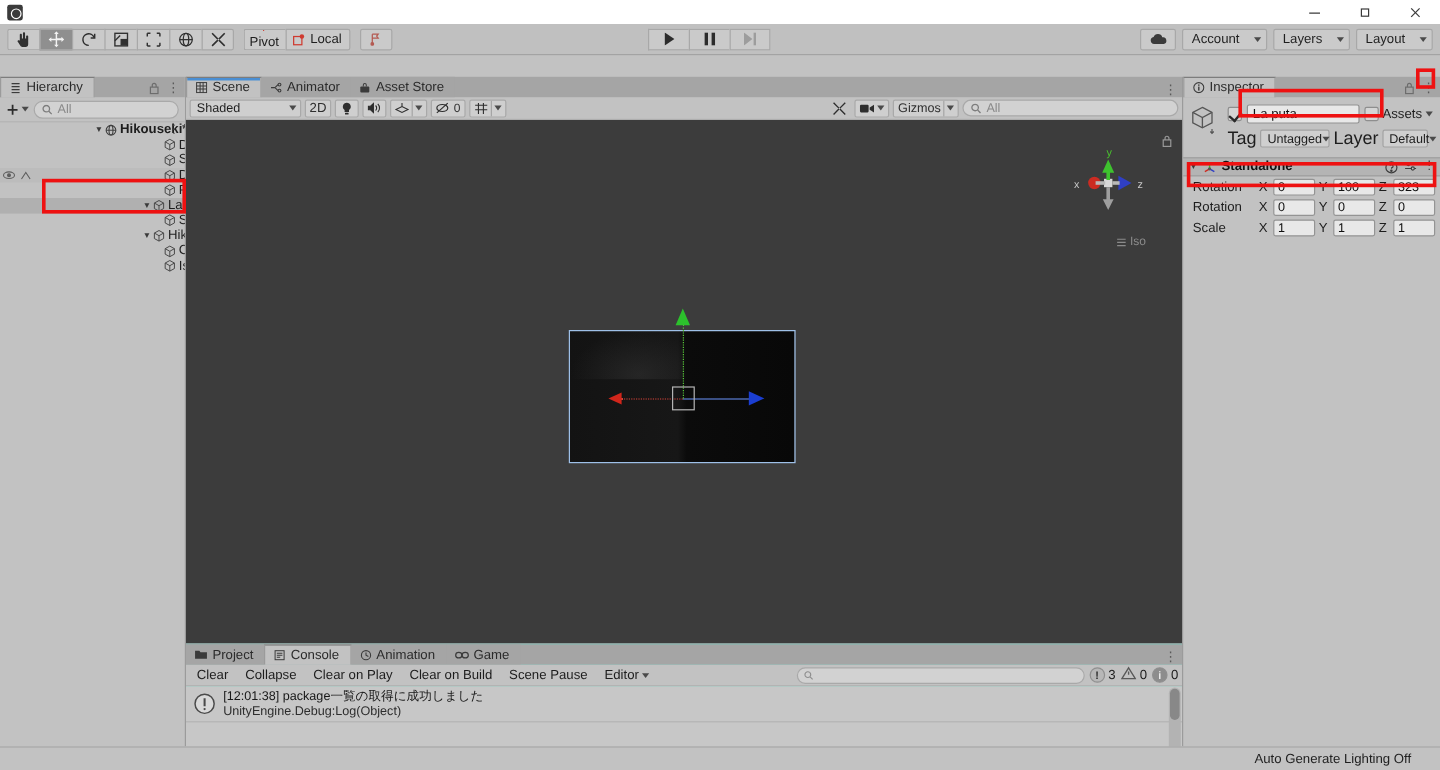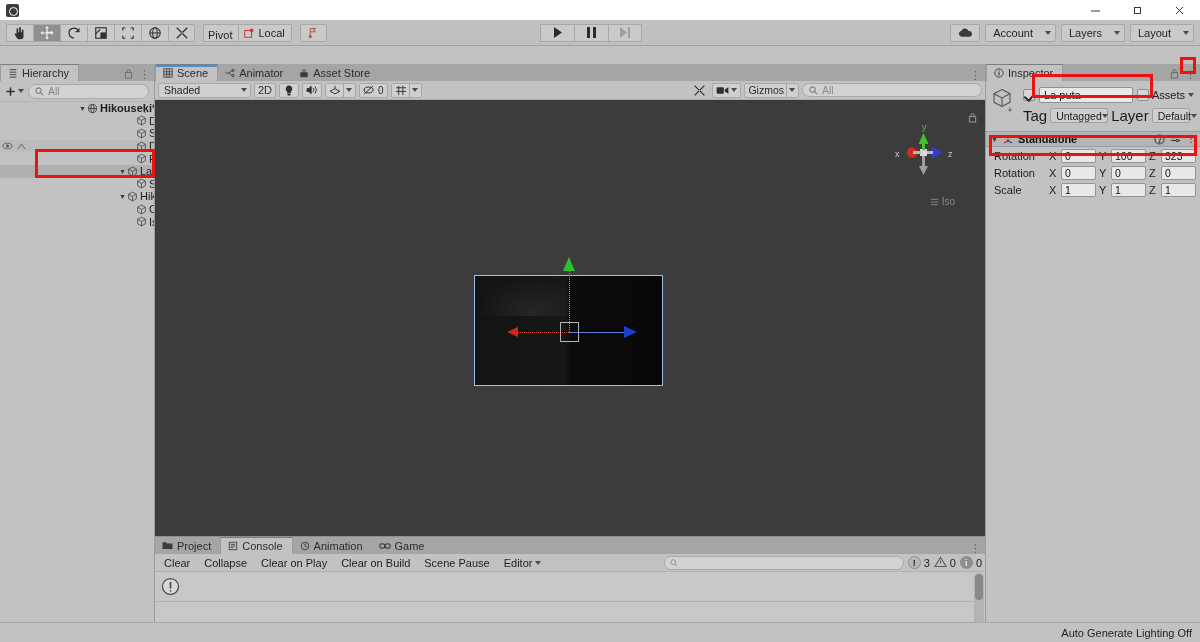--- a/index.html
+++ b/index.html
@@ -181,21 +181,21 @@
   .comp-title { font-size: 11px; font-weight: bold; color: #131313; }
   .comp-hdr-right { position: absolute; right: 4px; display: flex; align-items: center; gap: 5px; color: #3e3e3e; }
   .tr-row { height: 17px; display: flex; align-items: center; padding: 0 4px 0 8px; gap: 3px; }
   .tr-lbl { width: 52px; font-size: 11px; color: #1d1d1d; }
   .ax { font-size: 11px; color: #1d1d1d; width: 9px; text-align: left; }
   .numfield { flex: 1; height: 14px; background: #e8e8e8; border: 1px solid #949494; border-radius: 2px; font-size: 10.5px; color: #101010; padding: 0 3px; line-height: 13px; min-width: 0; }
   .addcomp-wrap { display: flex; justify-content: center; margin-top: 14px; }
   .addcomp { width: 185px; height: 17px; background: #cdcdcd; border: 1px solid #a0a0a0; border-radius: 2px; display: flex; align-items: center; justify-content: center; font-size: 11px; color: #1a1a1a; }
 
   
-  .statusbar { position: absolute; left: 0; top: 622px; width: 1200px; height: 20px; background: #c2c2c2; border-top: 1px solid #a8a8a8; display: flex; align-items: center; justify-content: flex-end; padding-right: 8px; }
+  .statusbar { position: absolute; left: 0; top: 622px; width: 1200px; height: 20px; background: #c2c2c2; border-top: 1px solid #a8a8a8; display: flex; align-items: center; justify-content: flex-end; padding-right: 24px; }
   .status-text { font-size: 11px; color: #1f1f1f; }
 
   
   .anno { position: absolute; border: 3px solid #ee1111; pointer-events: none; }
   #anno-hier { left: 35px; top: 149px; width: 120px; height: 29px; }
   #anno-name { left: 1032px; top: 74px; width: 121px; height: 24px; }
   #anno-kebab { left: 1180px; top: 57px; width: 16px; height: 17px; }
   #anno-pos { left: 989px; top: 135px; width: 208px; height: 21px; }
 </style>
 </head>
@@ -683,20 +683,24 @@
 
       <div class="log-list">
         <div class="logrow">
           <span class="log-ico">
             <svg width="19" height="19" viewBox="0 0 20 20" fill="none" stroke="#4a4a4a" stroke-width="1.3">
                 <path d="M10 1.6a8.4 8.4 0 1 0 0 16.8 8.4 8.4 0 0 0 0-16.8z" fill="#d9d9d9"></path>
                 <path d="M10 5.2v7" stroke-width="1.8"></path>
                 <circle cx="10" cy="14.6" r="1" fill="#4a4a4a" stroke="none"></circle>
               </svg>
           </span>
+          <span class="log-txt">
+            <span>[12:01:38] package一覧の取得に成功しました</span><br>
+            <span class="l2">UnityEngine.Debug:Log(Object)</span>
+          </span>
         </div>
         <div class="c-scroll">
             <i></i>
           </div>
       </div>
     </div>
 
     <div class="panel" id="inspector">
       <div class="tabrow">
         <div class="tab sel">

